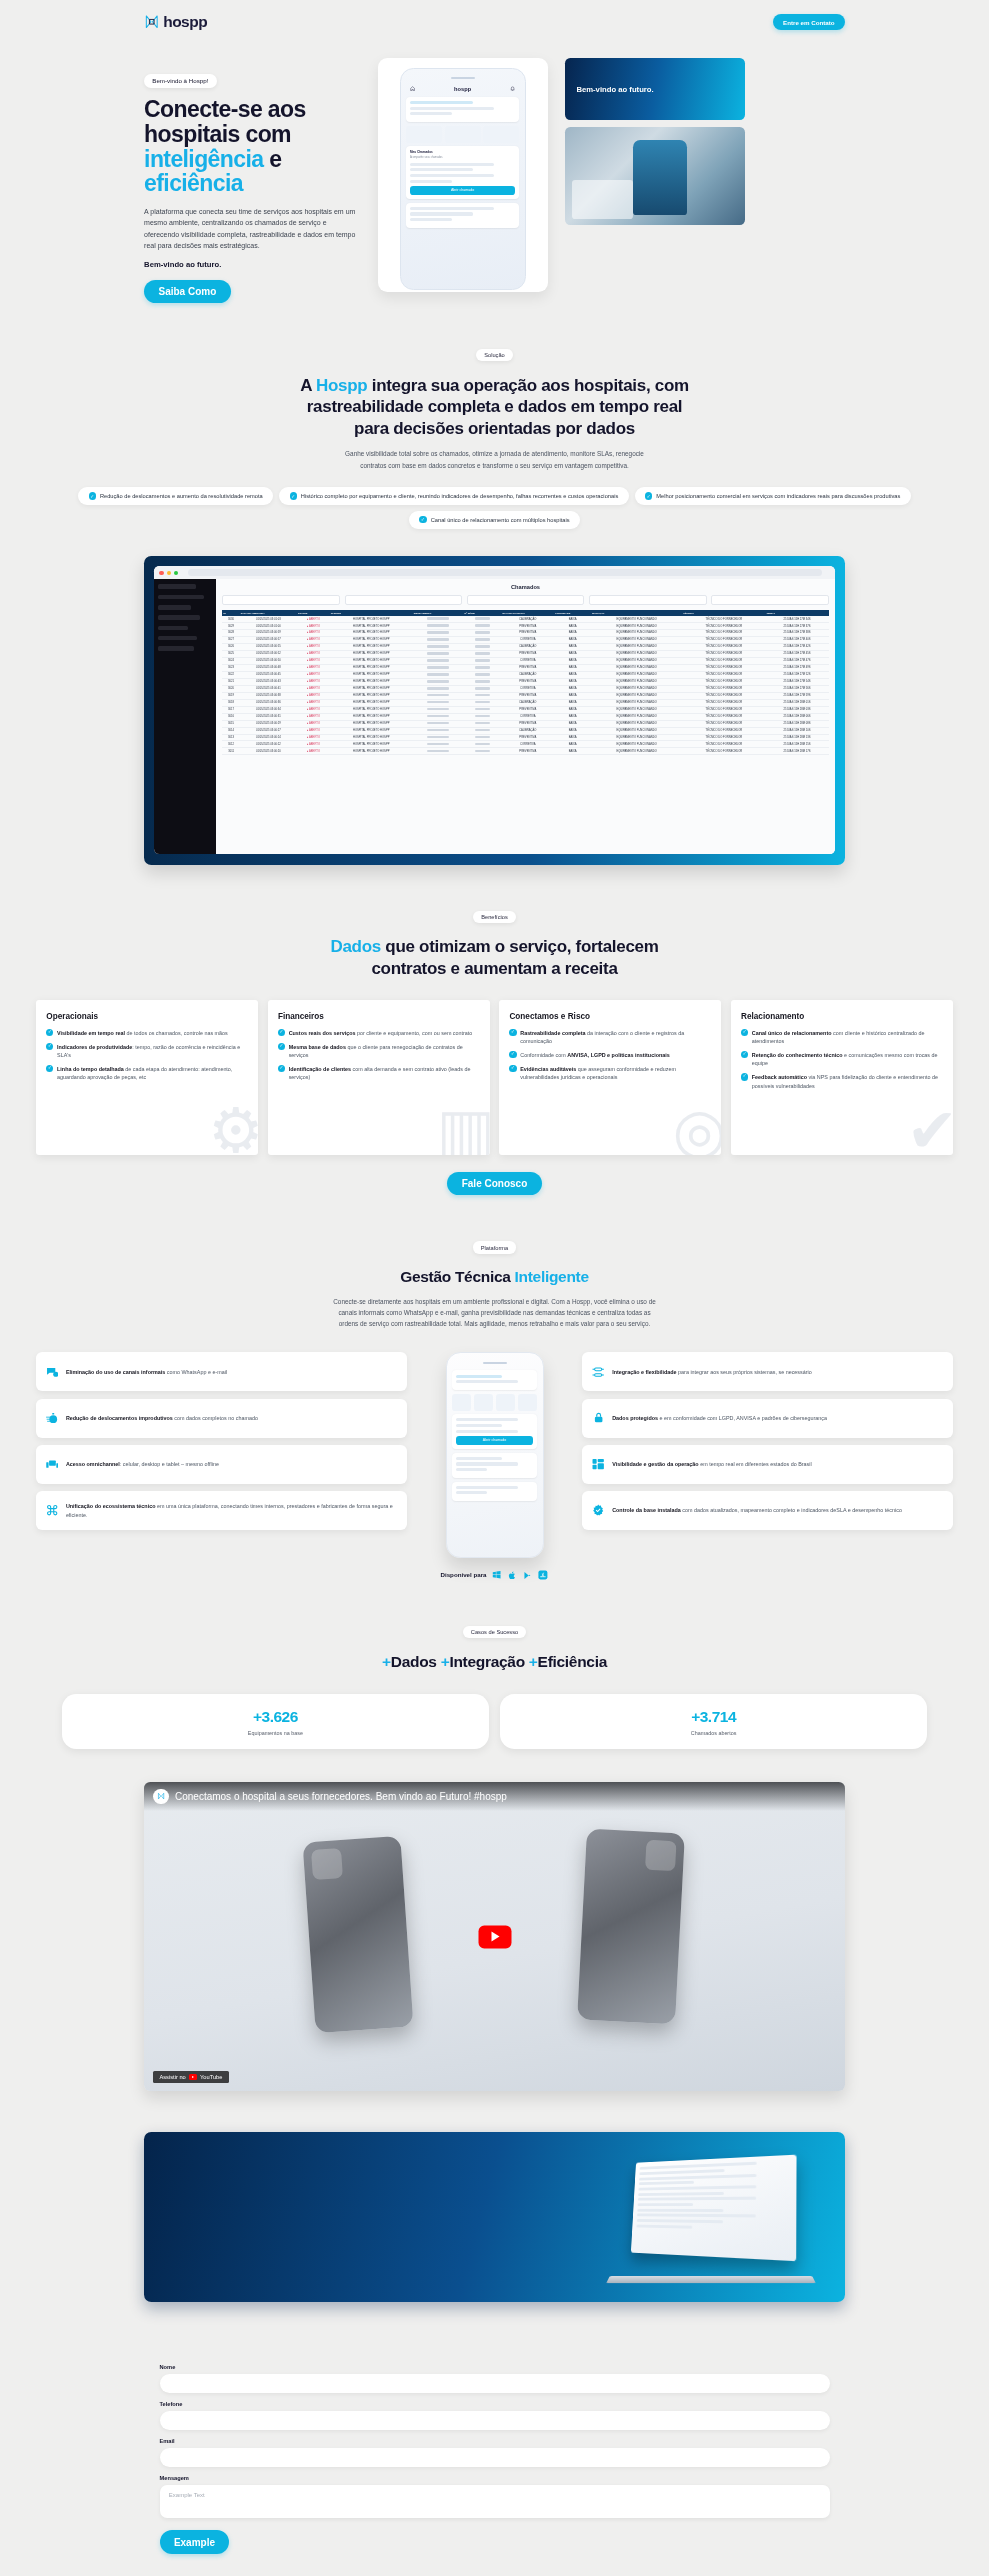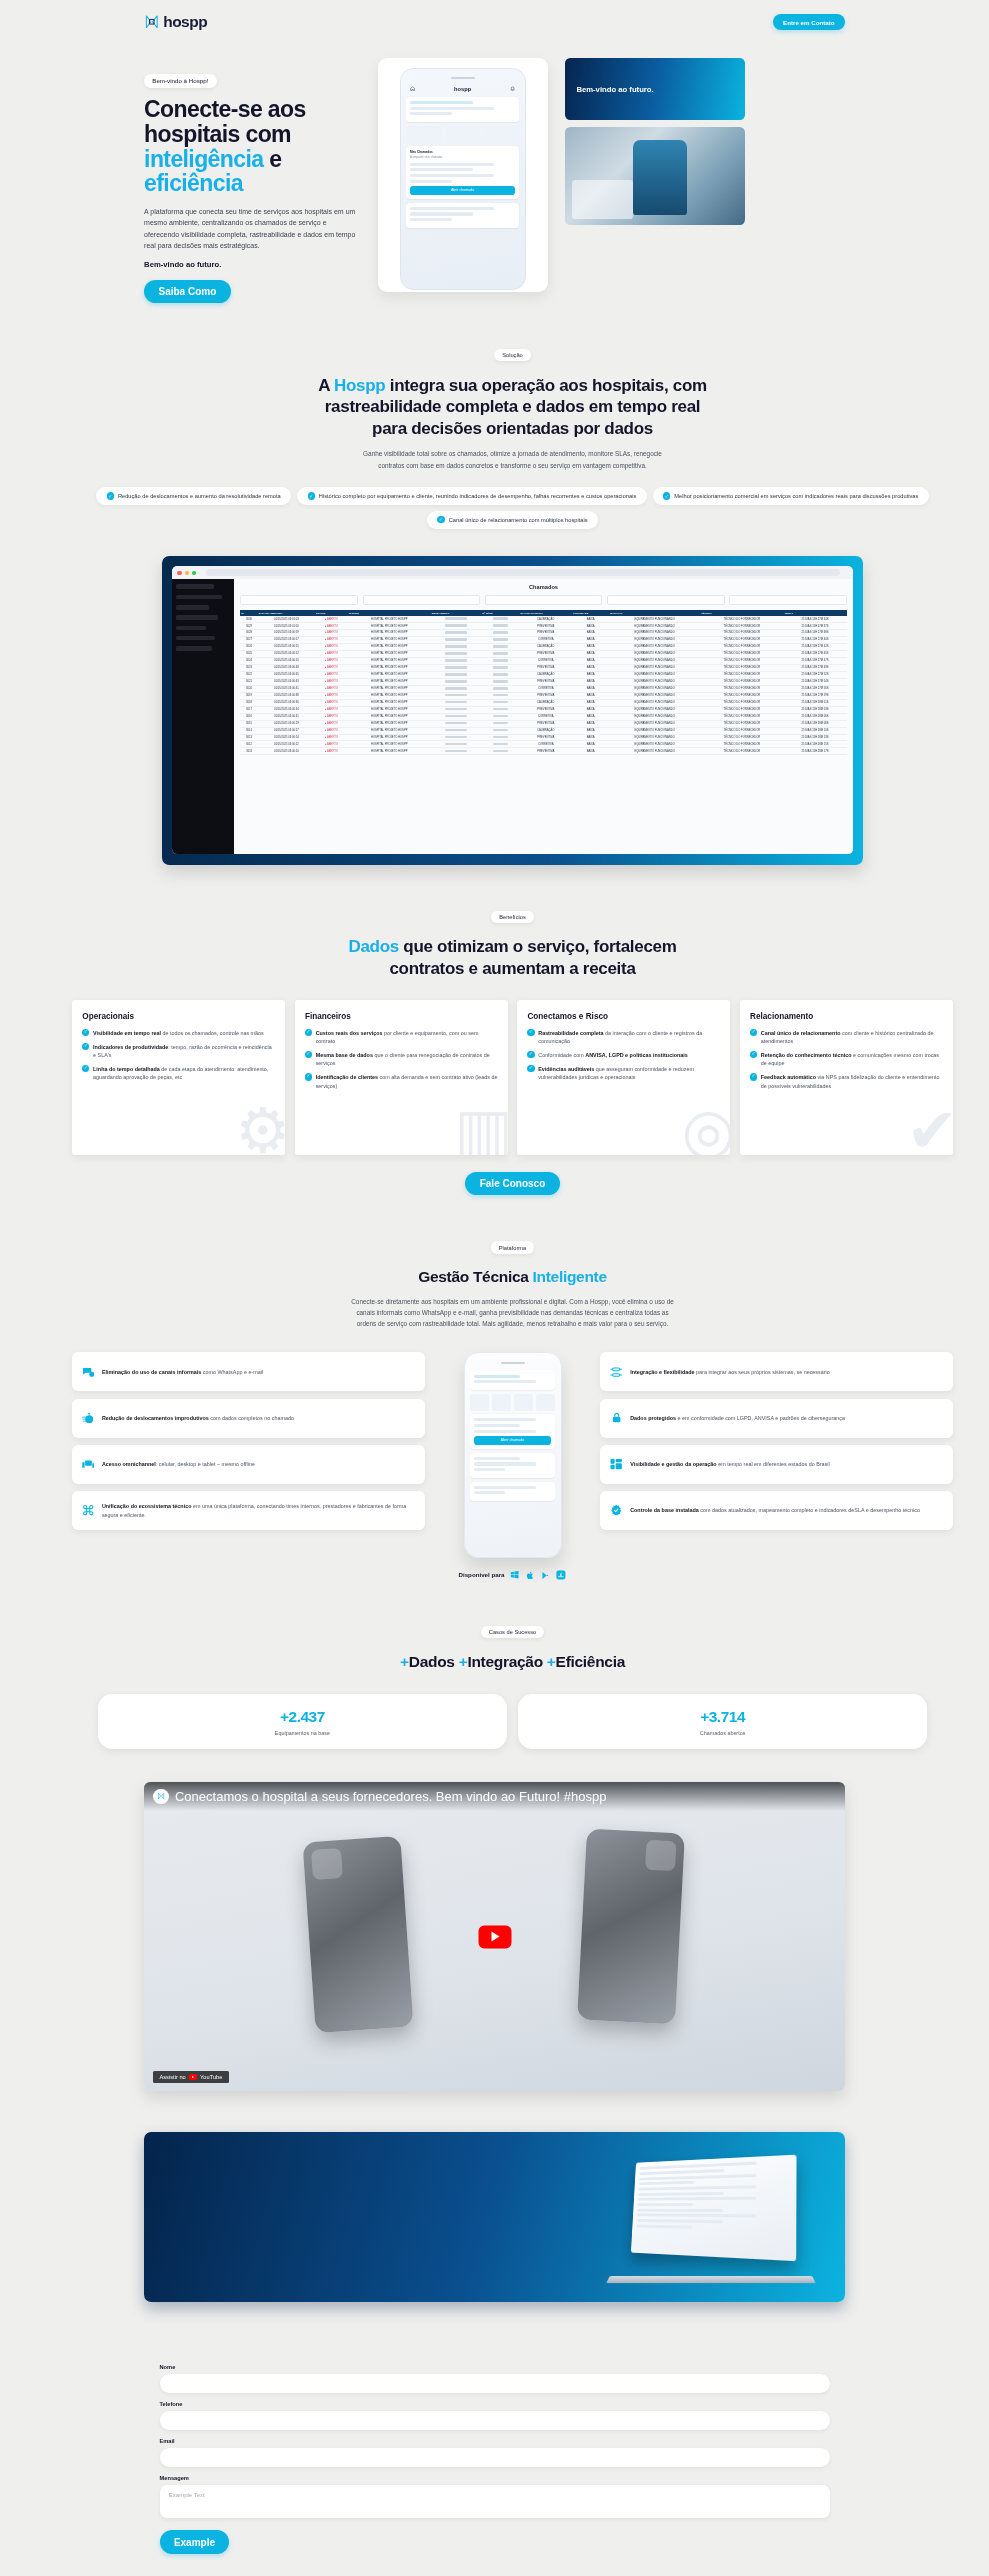--- a/index.html
+++ b/index.html
@@ -83,21 +83,21 @@
     border-radius: 7.2px 7.2px 3.1px 3.1px;
     background: linear-gradient(180deg,#2d7fae,#1b4f74 70%,#10favorite 100%);
     background: linear-gradient(180deg,#2f84b2,#174a6f);
   }
   .hero-photo::after {
     content:''; position:absolute; left: 4%; bottom: 6%; width: 34%; height: 40%;
     border-radius: 3.1px; background: rgba(255,255,255,.55);
   }
 
   
-  .sec { padding-top: 46px; text-align: center; padding-left: 36px; }
+  .sec { padding-top: 46px; text-align: center; }
   .sec-pill {
     display: inline-block; background: #fff; border-radius: 6.2px; padding: 3.1px 8.2px;
     font-size: 5.7px; color: #2b2b40; box-shadow: 0 1.5px 4.6px rgba(0,0,0,.07);
   }
   .sec h2 {
     font-size: 17px; font-weight: 800; line-height: 1.26; letter-spacing: -0.3px;
     margin: 13.4px auto 0; max-width: 402px;
   }
   .sec p.sub { font-size: 6.4px; color: #4b5360; line-height: 1.75; max-width: 325px; margin: 9.3px auto 0; }
 
@@ -182,21 +182,21 @@
     width: 701px; height: 309px; margin: 33px auto 0; border-radius: 6.2px; overflow: hidden; position: relative;
     background: linear-gradient(170deg,#e7ebef 0%, #dfe4ea 55%, #cfd6de 100%);
     box-shadow: 0 6.2px 15.5px rgba(0,0,0,.12);
   }
   .video-top {
     position: absolute; top: 0; left: 0; right: 0; height: 29px;
     background: linear-gradient(180deg, rgba(20,22,26,.72), rgba(20,22,26,0));
     display: flex; align-items: center; padding: 0 9.3px; gap: 6.2px;
   }
   .yt-avatar { width: 15.5px; height: 15.5px; border-radius: 50%; background:#fff; display:flex; align-items:center; justify-content:center; }
-  .video-top .vt { color: #fff; font-size: 13px; }
+  .video-top .vt { color: #fff; font-size: 10px; }
   .phone-mock {
     position: absolute; width: 98px; height: 191px; border-radius: 13.4px;
     background: linear-gradient(150deg,#8d9199,#60646b 45%,#9aa0a8);
     box-shadow: 0 9.3px 20.6px rgba(0,0,0,.25);
   }
   .phone-mock.left { left: 165px; top: 57px; transform: rotate(-4deg); }
   .phone-mock.right { right: 165px; top: 49px; transform: rotate(3deg); }
   .lens { position:absolute; width: 30px; height: 30px; border-radius: 7.2px; background: rgba(255,255,255,.22); }
   .play-btn {
     position: absolute; left: 50%; top: 50%; transform: translate(-50%,-50%);
@@ -895,21 +895,21 @@
         </div>
       </div>
   </div>
 </section>
 
 <section class="sec">
   <span class="sec-pill">Casos de Sucesso</span>
   <h2 id="stats-heading" style="font-size:15.5px"><span class="accent">+</span><span>Dados </span><span class="accent">+</span><span>Integração </span><span class="accent">+</span><span>Eficiência</span></h2>
   <div class="stats" id="stats-list">
       <div class="stat">
-        <div class="num">+2.437</div>
+        <div class="num">+3.626</div>
         <div class="lbl">Equipamentos na base</div>
       </div>
       <div class="stat">
         <div class="num">+3.714</div>
         <div class="lbl">Chamados abertos</div>
       </div>
     </div>
 </section>
 
 <section>

